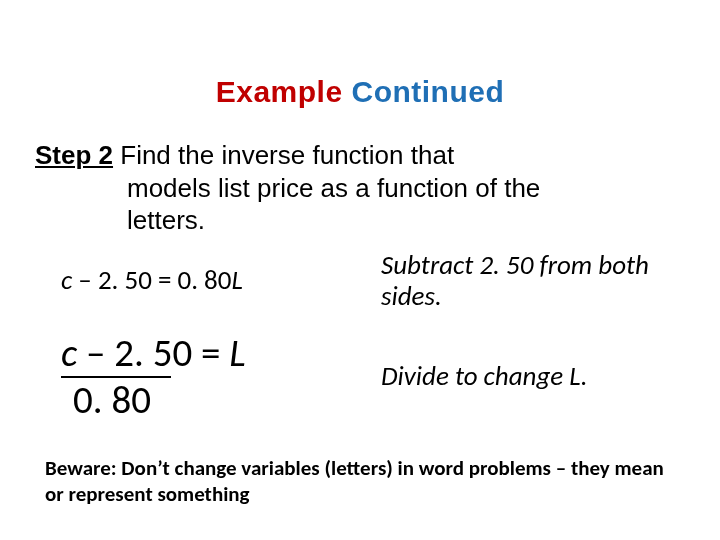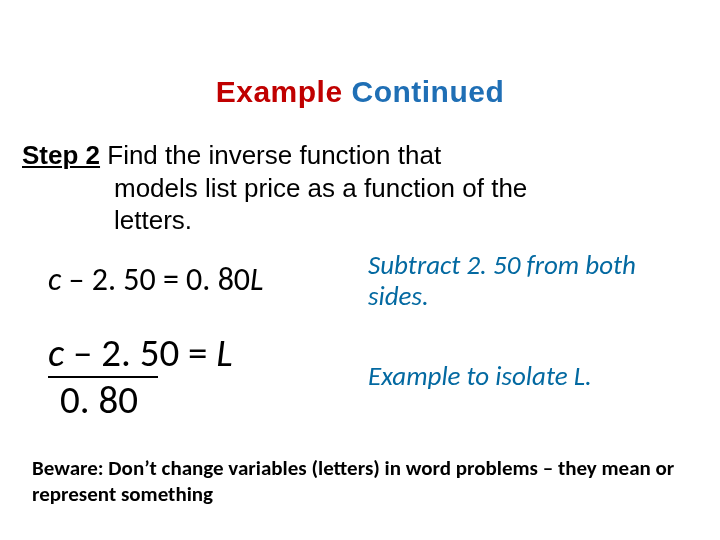--- a/index.html
+++ b/index.html
@@ -6,21 +6,21 @@
     margin: 0;
     padding: 0;
     width: 720px;
     height: 540px;
     background: #fff;
     font-family: Verdana, Geneva, sans-serif;
     overflow: hidden;
     position: relative;
   }
   .slide {
-    padding: 20px 30px;
+    padding: 20px 43px;
     box-sizing: border-box;
     width: 720px;
     height: 540px;
   }
   .title {
     font-family: Arial, Helvetica, sans-serif;
     font-weight: 900;
     font-size: 30px;
     text-align: center;
     margin-top: 55px;
@@ -47,31 +47,31 @@
   }
   .work-row {
     display: flex;
     align-items: center;
     margin-bottom: 18px;
     font-family: Calibri, Arial, sans-serif;
   }
   .eq-col {
     width: 320px;
     padding-left: 18px;
-    font-size: 32px;
+    font-size: 27px;
     font-style: italic;
   }
   .eq-col .plain {
     font-style: normal;
   }
   .exp-col {
     flex: 1;
     font-size: 27px;
     font-style: italic;
-    color: #0369a1;
+    color: #000000;
     line-height: 1.15;
   }
   .frac {
     display: inline-block;
     position: relative;
     font-size: 39px;
   }
   .numer {
     display: block;
     position: relative;
@@ -123,18 +123,18 @@
 <div class="work-row">
   <div class="eq-col" style="font-size:29px;">
     <span class="frac">
       <span class="numer">
         <span>c</span><span style="font-style:normal;"> – 2. 50 = </span><span>L</span>
         <span class="underline"></span>
       </span>
       <span class="denom" style="font-style:normal;">0. 80</span>
     </span>
   </div>
-  <div class="exp-col">Example to isolate L.</div>
+  <div class="exp-col">Divide to change L.</div>
 </div>
 
 <div class="beware">Beware:  Don’t change variables (letters) in word problems – they mean or represent something</div>
 
 </div>
 
 </body></html>

